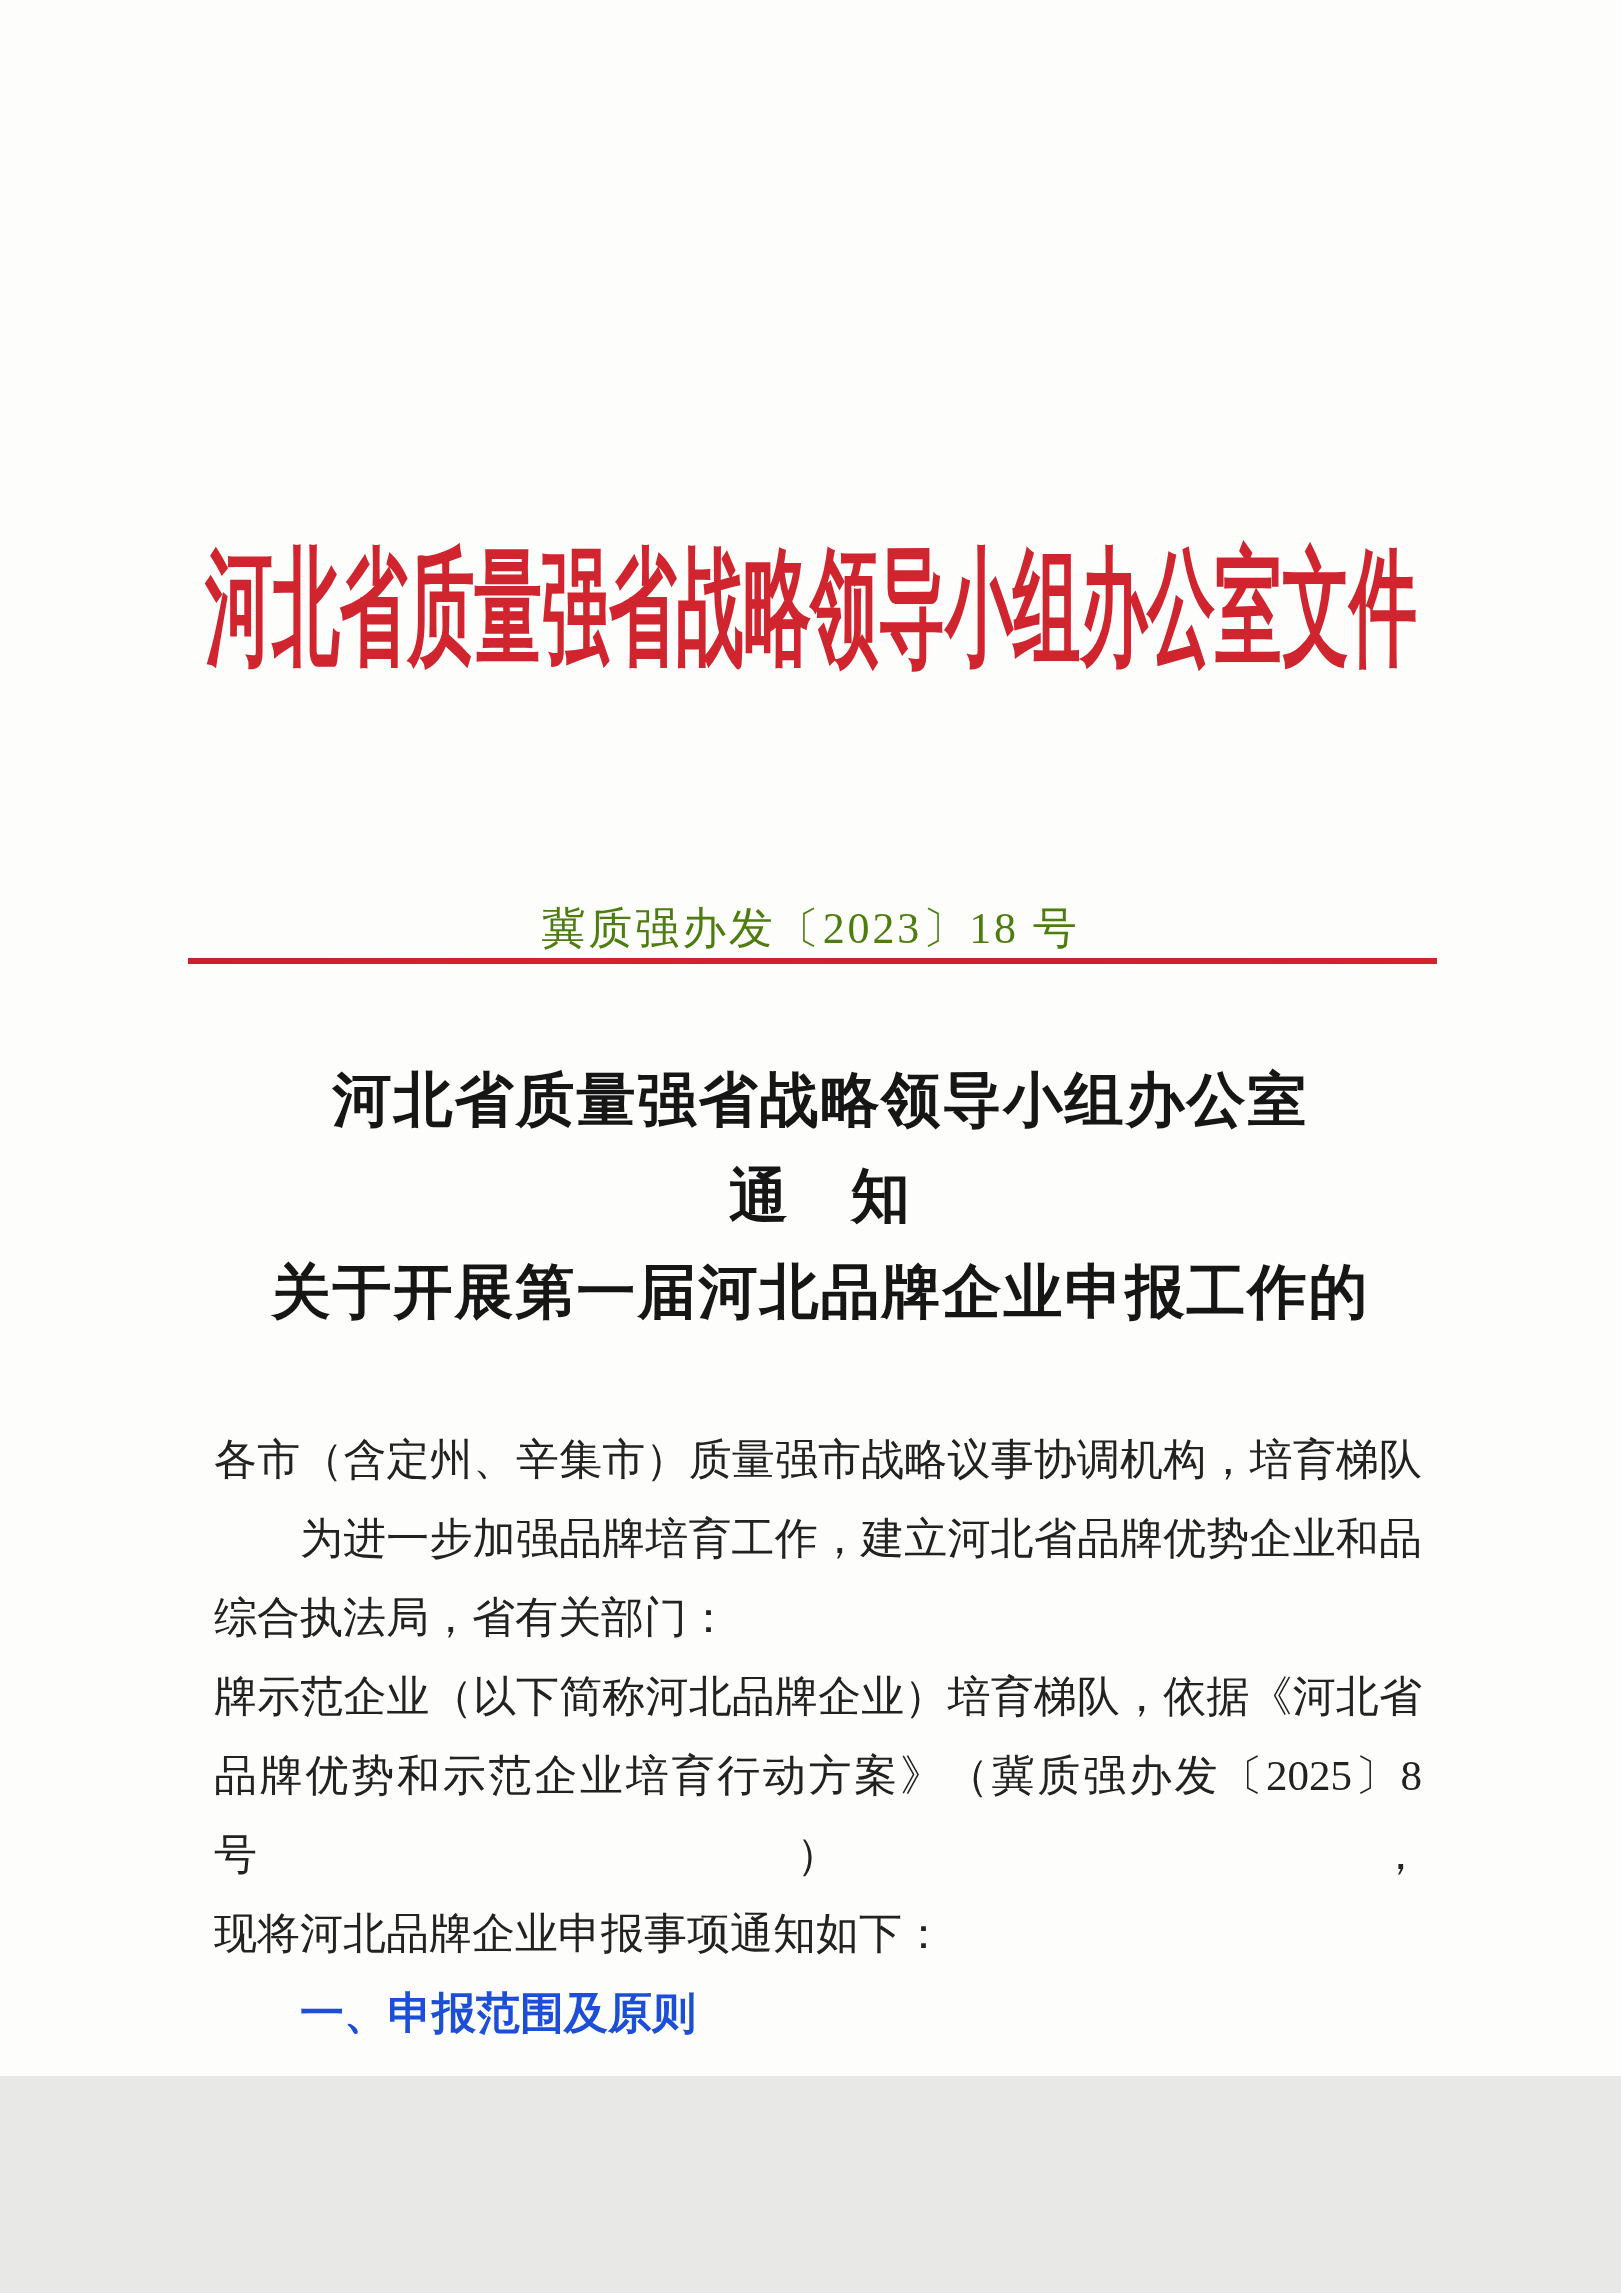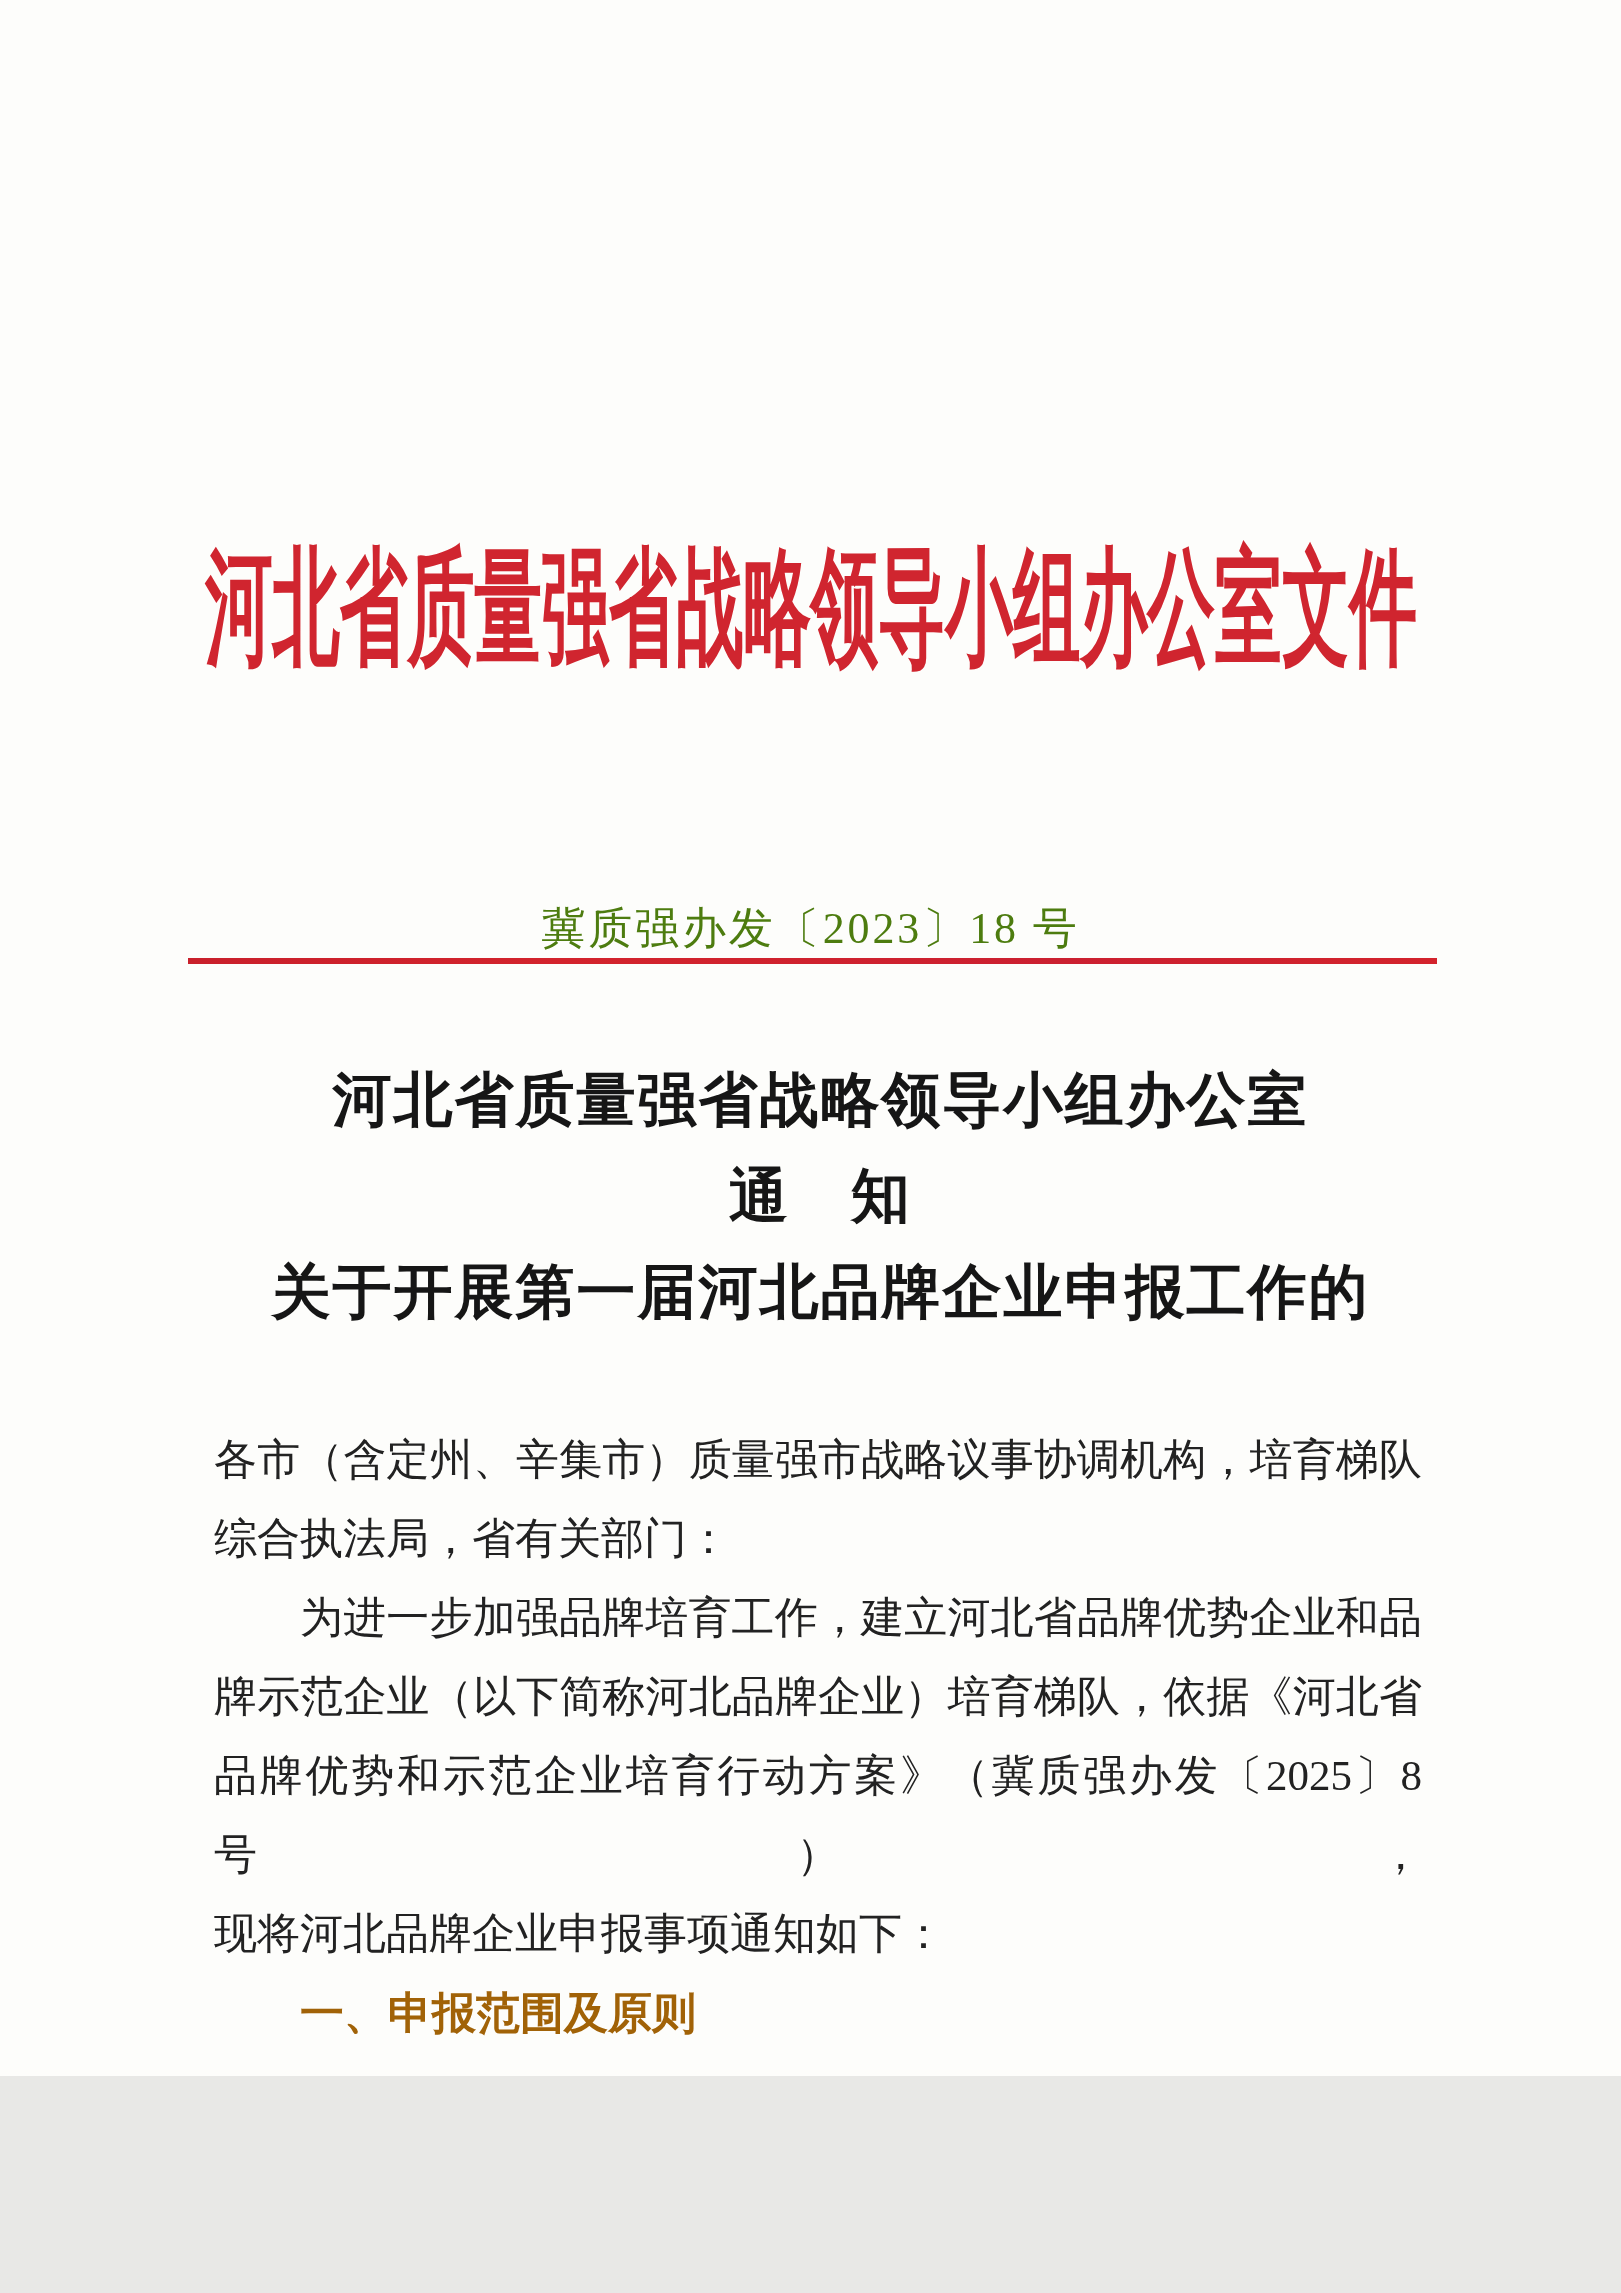--- a/index.html
+++ b/index.html
@@ -91,21 +91,21 @@
     text-align: justify;
     text-align-last: justify;
   }
   .b-line.indent {
     text-indent: 86px;
   }
   .b-line.heading {
     font-family: "Liberation Sans", "DejaVu Sans", sans-serif;
     font-weight: 700;
     font-size: 44px;
-    color: #a16207;
+    color: #1d4ed8;
   }
 
   
   .page-number {
     position: absolute;
     left: 1311px;
     top: 2094px;
     font-size: 37px;
     color: #2e3338;
     letter-spacing: 5.9px;
@@ -124,22 +124,22 @@
   <div class="red-rule"></div>
 
   <div class="doc-title">
     <div class="t-line">河北省质量强省战略领导小组办公室</div>
     <div class="t-line">通　知</div>
     <div class="t-line">关于开展第一届河北品牌企业申报工作的</div>
   </div>
 
   <div class="body-block">
     <div class="b-line fill">各市（含定州、辛集市）质量强市战略议事协调机构，培育梯队</div>
+    <div class="b-line fill indent">为进一步加强品牌培育工作，建立河北省品牌优势企业和品</div>
     <div class="b-line">综合执法局，省有关部门：</div>
-    <div class="b-line fill indent">为进一步加强品牌培育工作，建立河北省品牌优势企业和品</div>
     <div class="b-line fill">牌示范企业（以下简称河北品牌企业）培育梯队，依据《河北省</div>
     <div class="b-line fill">品牌优势和示范企业培育行动方案》（冀质强办发〔2025〕8 号），</div>
     <div class="b-line">现将河北品牌企业申报事项通知如下：</div>
     <div class="b-line heading indent">一、申报范围及原则</div>
   </div>
 
   <div class="page-number">– 1 –</div>
 
 </div>
 

